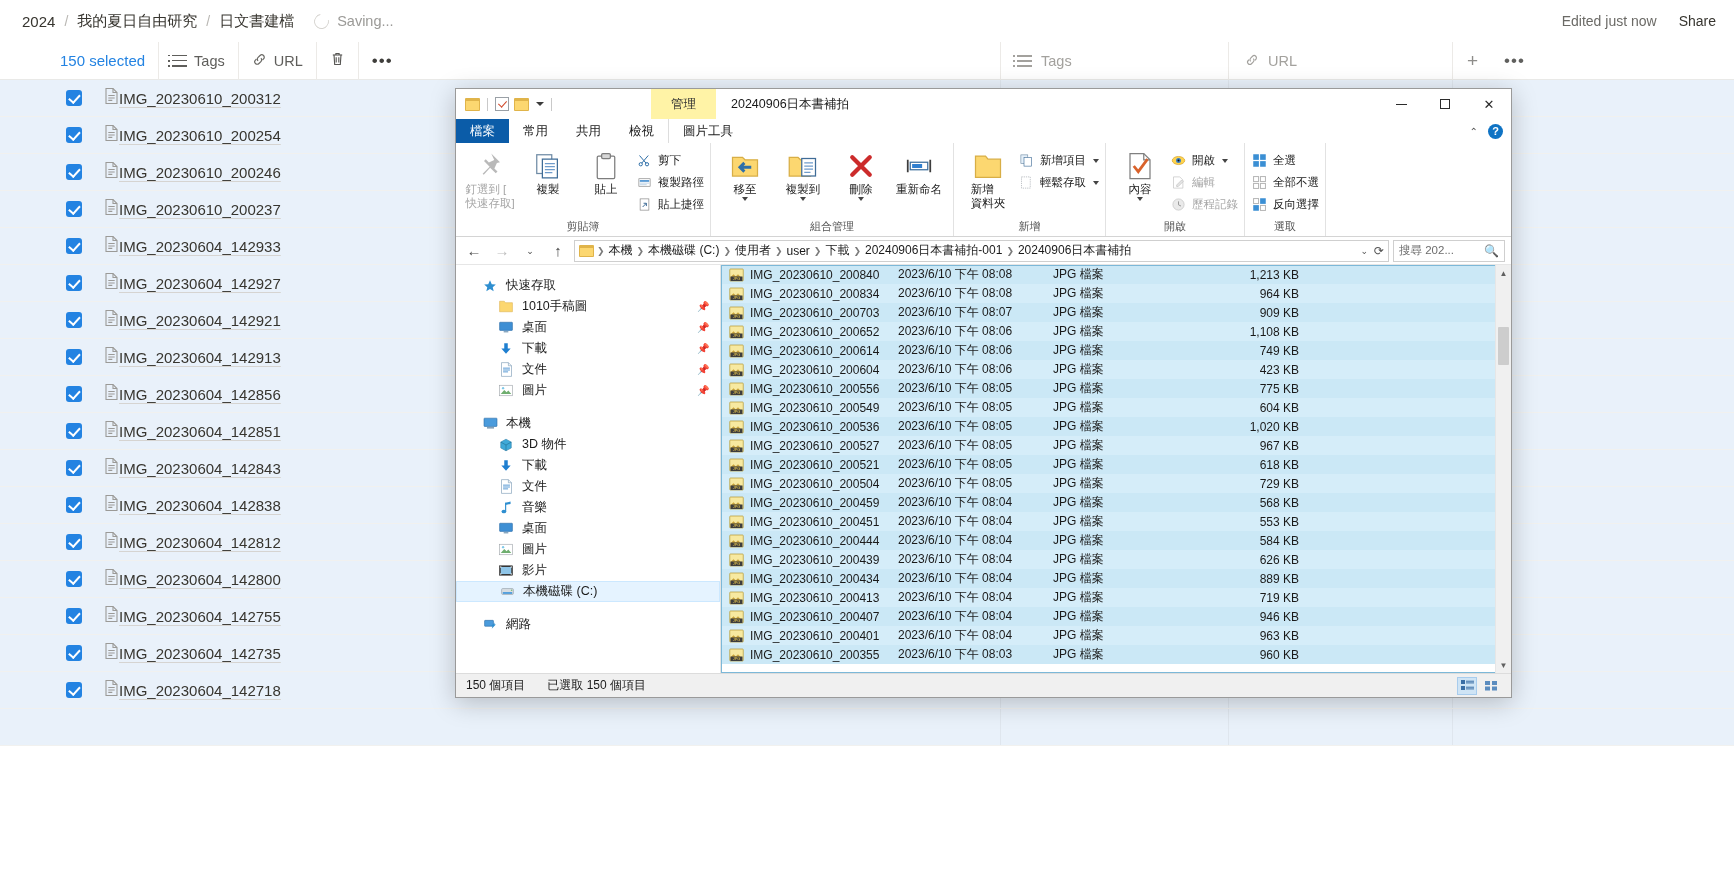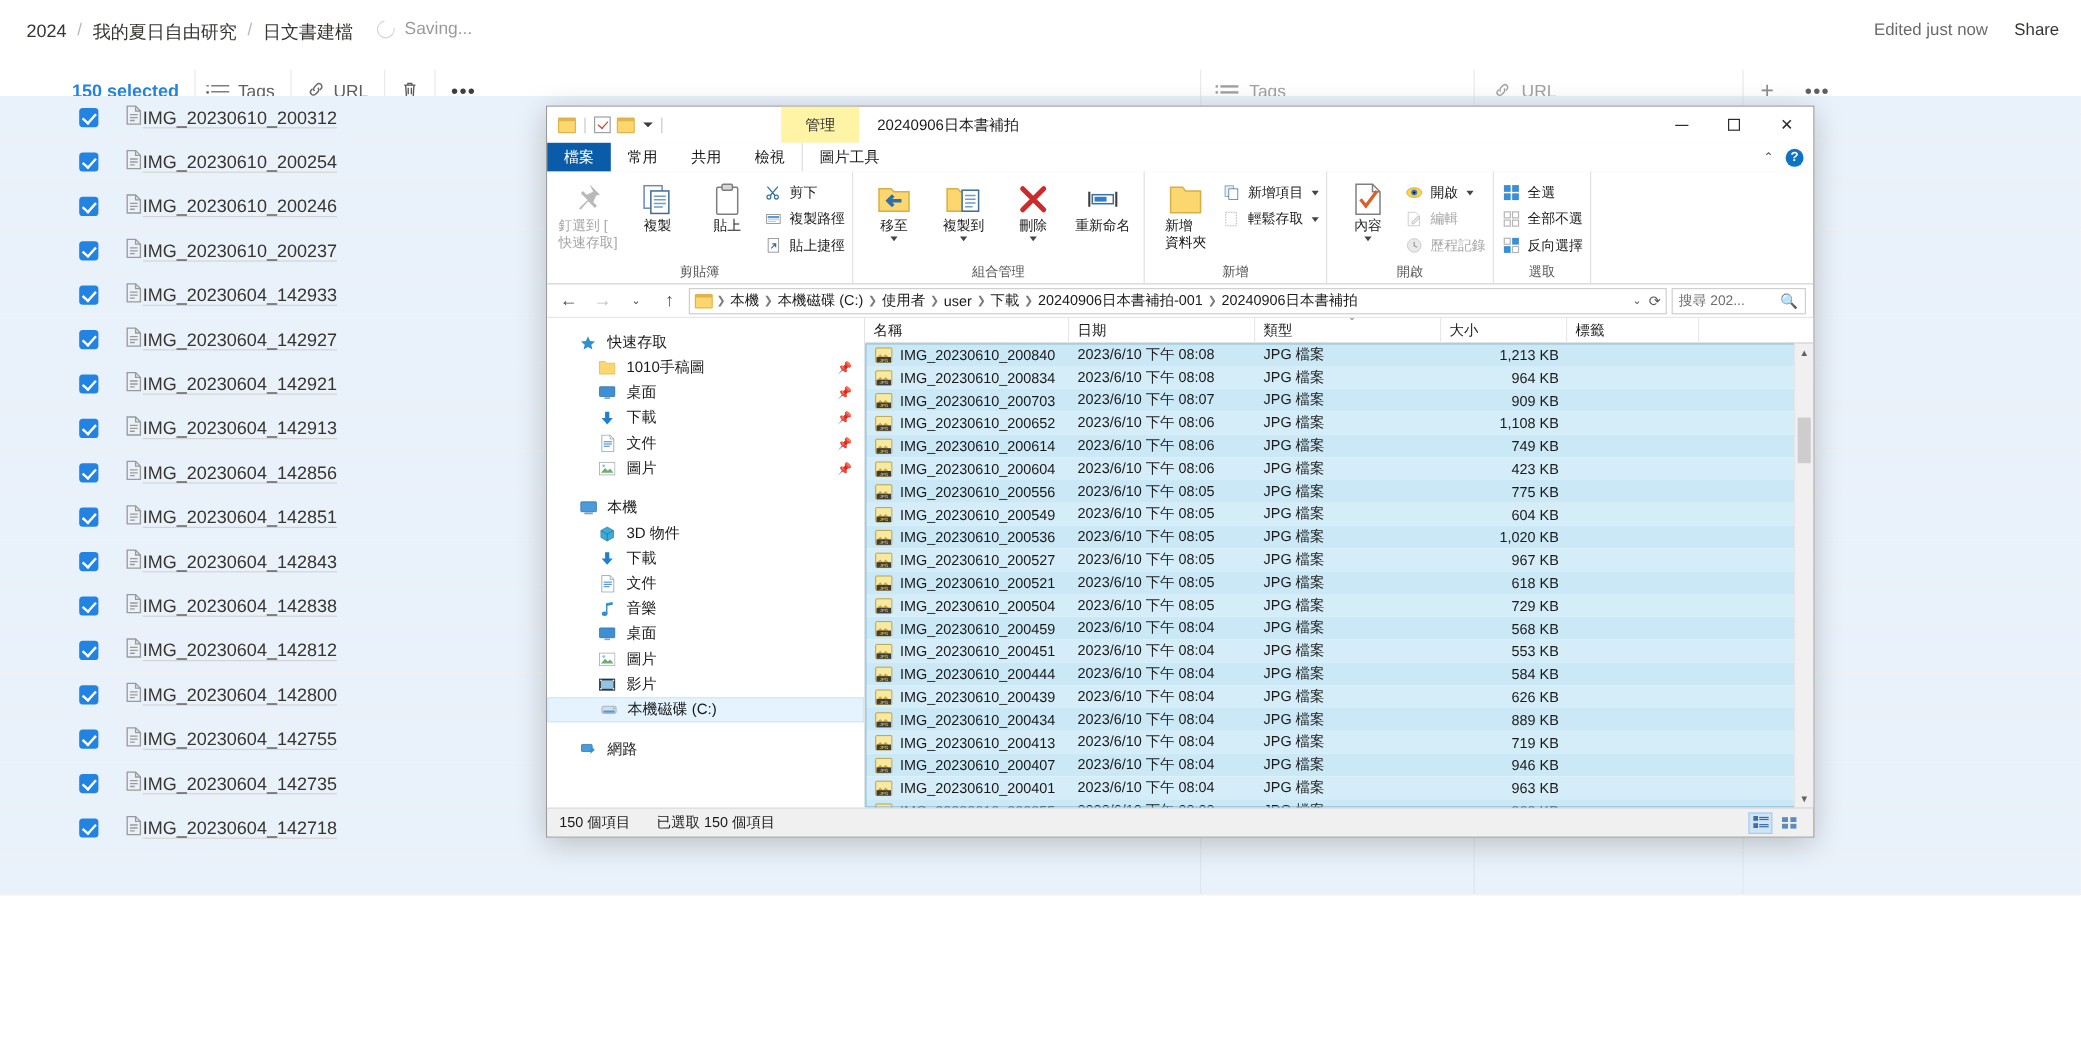--- a/index.html
+++ b/index.html
@@ -8,22 +8,22 @@
     font-family: "Liberation Sans", "DejaVu Sans", sans-serif;
     background: #ffffff;
     overflow: hidden;
     -webkit-font-smoothing: antialiased;
   }
 
   
   #webapp { position: absolute; inset: 0; background: #fff; }
 
   .topbar {
-    height: 42px; display: flex; align-items: flex-start;
-    padding: 0 18px; font-size: 15px; color: #37352f; margin-top: 16px;
+    height: 42px; display: flex; align-items: center;
+    padding: 0 18px; font-size: 15px; color: #37352f;
   }
   .crumb { color: #37352f; padding: 2px 4px; border-radius: 3px; white-space: nowrap; }
   .crumb-sep { color: #b9b7b3; margin: 0 5px; font-size: 14px; }
   .saving-wrap { display: flex; align-items: center; gap: 8px; margin-left: 16px; }
   .spinner {
     width: 15px; height: 15px; border-radius: 50%;
     border: 1.6px solid #d6d4d0; border-top-color: transparent;
     transform: rotate(35deg);
   }
   .saving-text { color: #9b9a97; font-size: 14.5px; }
@@ -37,21 +37,21 @@
     border-bottom: 1px solid #e9e9e7; position: relative;
   }
   .tb-left {
     display: flex; align-items: center; padding-left: 54px; gap: 0;
   }
   .tb-chip {
     display: flex; align-items: center; gap: 7px;
     padding: 0 13px; height: 38px; font-size: 14.5px; color: #5f5e5b;
     border-left: 1px solid #eceae7;
   }
-  .tb-chip:first-child { border-left: none; font-weight: bold; }
+  .tb-chip:first-child { border-left: none; }
   .tb-selected { color: #2383e2; font-size: 15px; padding-left: 6px; }
   .tb-col {
     display: flex; align-items: center; gap: 9px;
     font-size: 14.5px; color: #a3a19d;
     border-left: 1px solid #eceae7; padding: 0 16px;
   }
   .tb-col-tags { position: absolute; left: 1000px; top: 0; height: 38px; width: 235px; }
   .tb-col-url  { position: absolute; left: 1228px; top: 0; height: 38px; width: 220px; }
   .tb-plus { position: absolute; left: 1452px; top: 0; height: 38px;
              display: flex; align-items: center; padding: 0 14px;
@@ -1024,38 +1024,20 @@
           <span class="nvi">
             <svg width="15" height="13" viewBox="0 0 24 22">
               <rect x="2" y="4" width="15" height="10" rx="1" fill="#4a9bdc" stroke="#2a6ba5"></rect>
               <path d="M14 18l7-7-2.5-.5.6-3-6 6 2.4.4z" fill="#2f8fd0"></path>
             </svg>
           </span>
           <span>網路</span>
         </div>
       </div>
     <div class="ex-list">
-      <div class="lst-head" id="lst-head">
-          <div class="lh" style="width: 170px;">
-            <span>名稱</span>
-          </div>
-          <div class="lh" style="width: 155px;">
-            <span>日期</span>
-          </div>
-          <div class="lh" style="width: 155px; position: relative;">
-            <span>類型</span>
-            <span style="position:absolute;left:50%;top:-6px;font-size:9px;color:#888">⌄</span>
-          </div>
-          <div class="lh" style="width: 105px;">
-            <span>大小</span>
-          </div>
-          <div class="lh" style="width: 110px;">
-            <span>標籤</span>
-          </div>
-        </div>
       <div class="lst-body">
         <div id="file-rows">
             <div class="frow">
               <div class="fc name" style="width:170px">
                 <span class="jpg-ic"><svg width="15" height="14" viewBox="0 0 20 18">
                     <rect x="1" y="1" width="18" height="16" rx="1" fill="#f7e9a0" stroke="#b79b3a"></rect>
                     <path d="M2 12l4-4 3 3 3-3 5 5v3H2z" fill="#c9a43a"></path>
                     <rect x="2" y="11" width="16" height="6" fill="#3d3d3d"></rect>
                     <text x="10" y="16" font-size="5" fill="#ffd84d" text-anchor="middle" font-family="sans-serif">JPG</text>
                   </svg></span>

